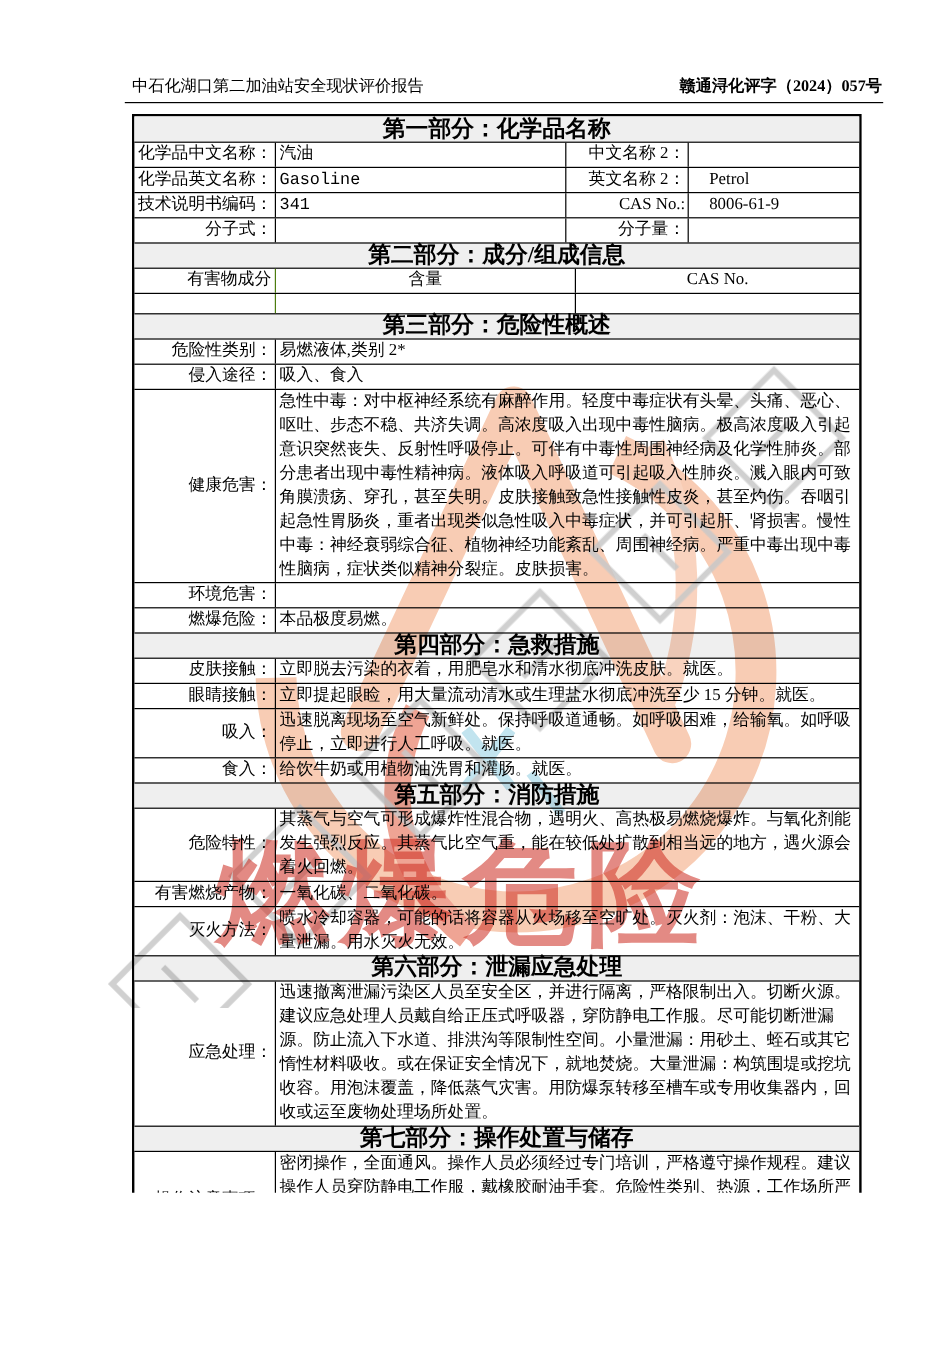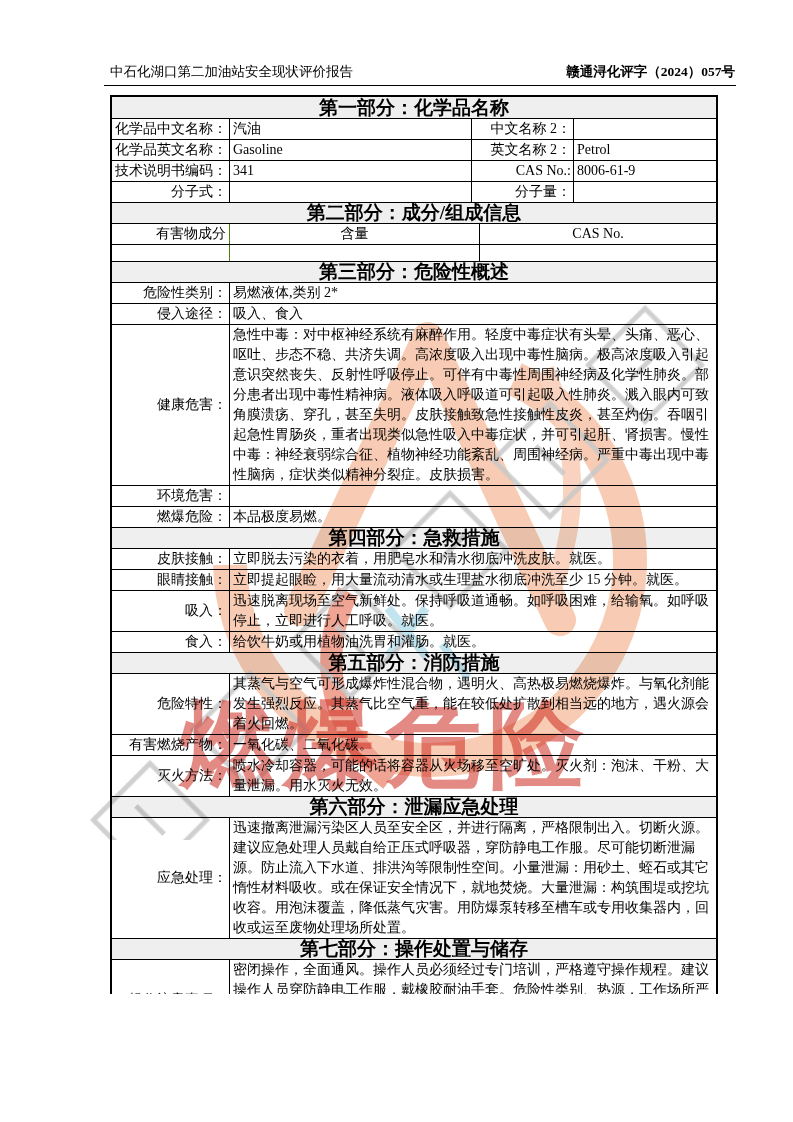--- a/index.html
+++ b/index.html
@@ -13,24 +13,24 @@
   .msds{position:absolute;left:110px;top:95px;width:608px;border:2px solid #000;box-sizing:border-box;
         font-size:14px;line-height:20px;background:transparent;}
   .row{display:flex;align-items:stretch;min-height:21px;box-sizing:border-box;}
   .row + .row{border-top:1px solid #000;}
   .row.sec{background:#efefef;justify-content:center;align-items:center;font-weight:bold;
         font-size:19px;text-align:center;}
   .row.short{min-height:17px;}
   .c{box-sizing:border-box;padding:0 3px;}
   .lab{width:118px;border-right:1px solid #000;display:flex;align-items:center;
         justify-content:flex-end;text-align:right;padding-right:2px;}
-  .v1{width:242px;border-right:1px solid #000;}
+  .v1{width:242px;border-right:1px solid #000;font-family:Liberation Mono, monospace;}
   .lab2{width:102px;border-right:1px solid #000;display:flex;align-items:center;
         justify-content:flex-end;text-align:right;padding-right:2px;}
-  .v2{flex:1;}
+  .v2{flex:1;margin-left:14px;}
   .val{flex:1;text-align:left;}
   .c2a{width:118px;border-right:1px solid #4d7c0f;text-align:right;}
   .c2b{width:250px;border-right:1px solid #000;text-align:center;}
   .c2c{flex:1;text-align:center;}
   .footer-page{position:absolute;left:0;right:0;top:1038px;text-align:center;font-size:13px;}
   
   .wm-layer{position:absolute;inset:0;pointer-events:none;mix-blend-mode:multiply;}
   .wm-red{position:absolute;left:180px;top:682px;font-size:95px;font-weight:bold;
         letter-spacing:8px;color:#cc2b1f;opacity:.55;white-space:nowrap;
         font-family:"Liberation Serif","DejaVu Serif",serif;}

